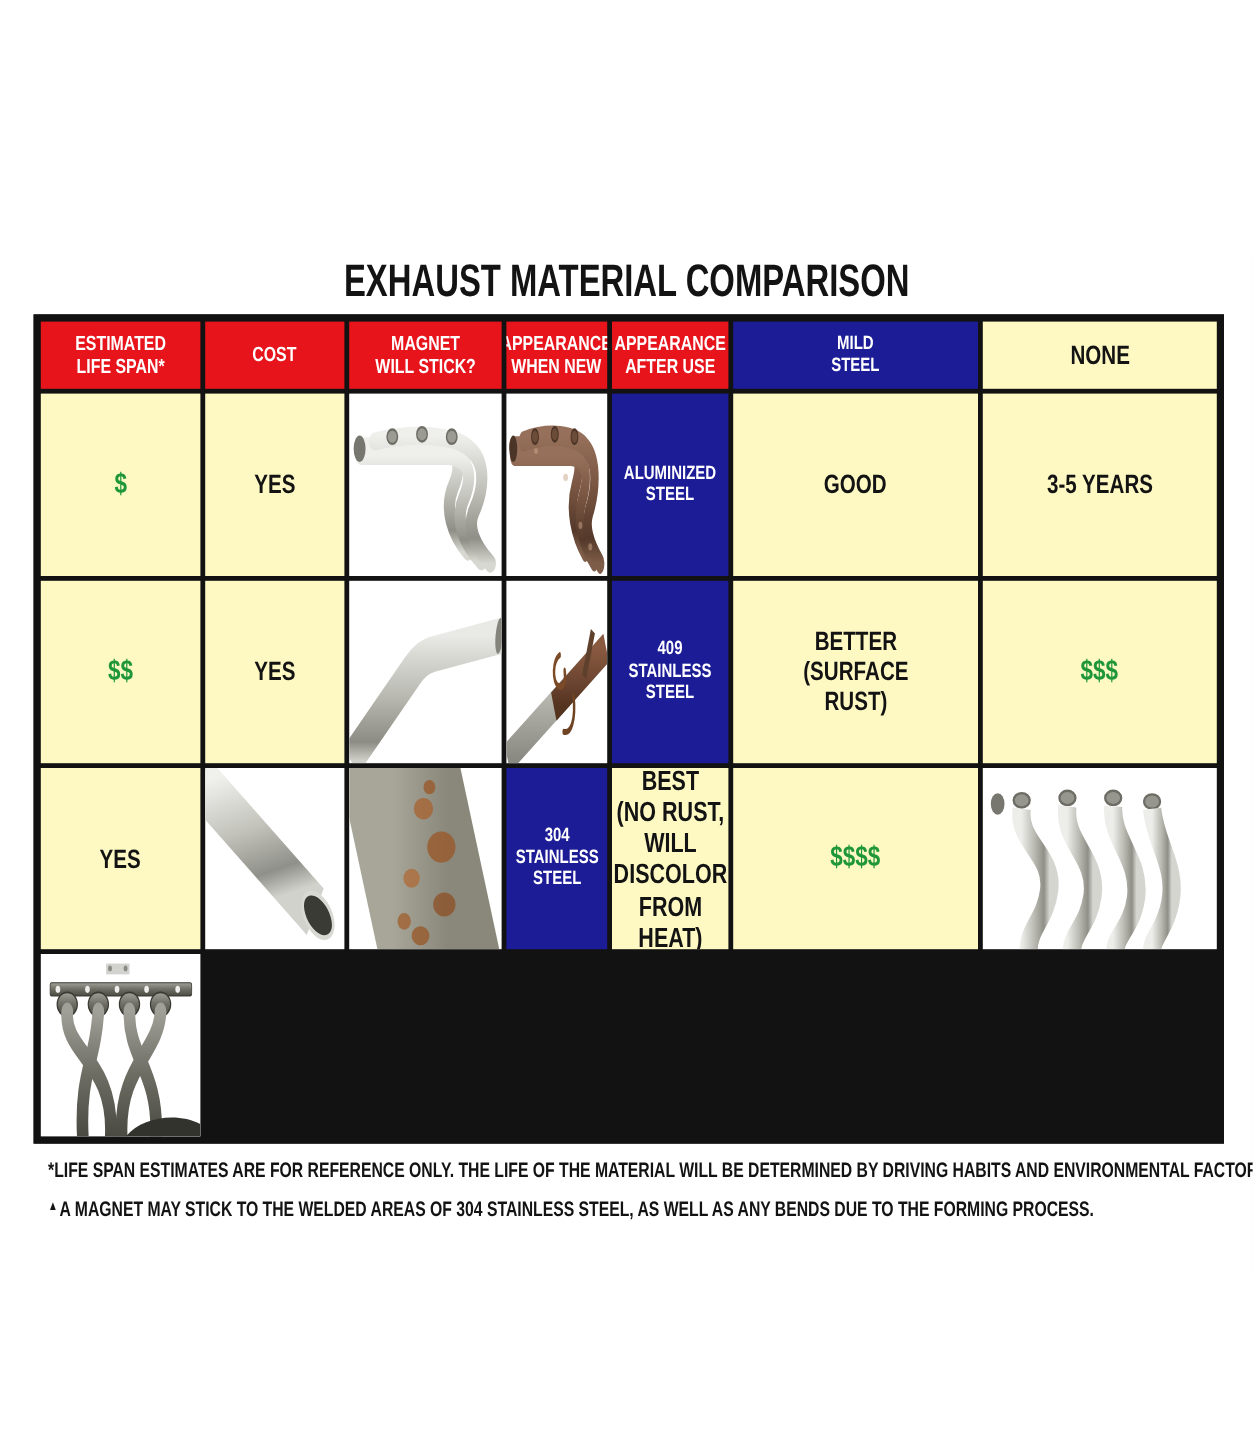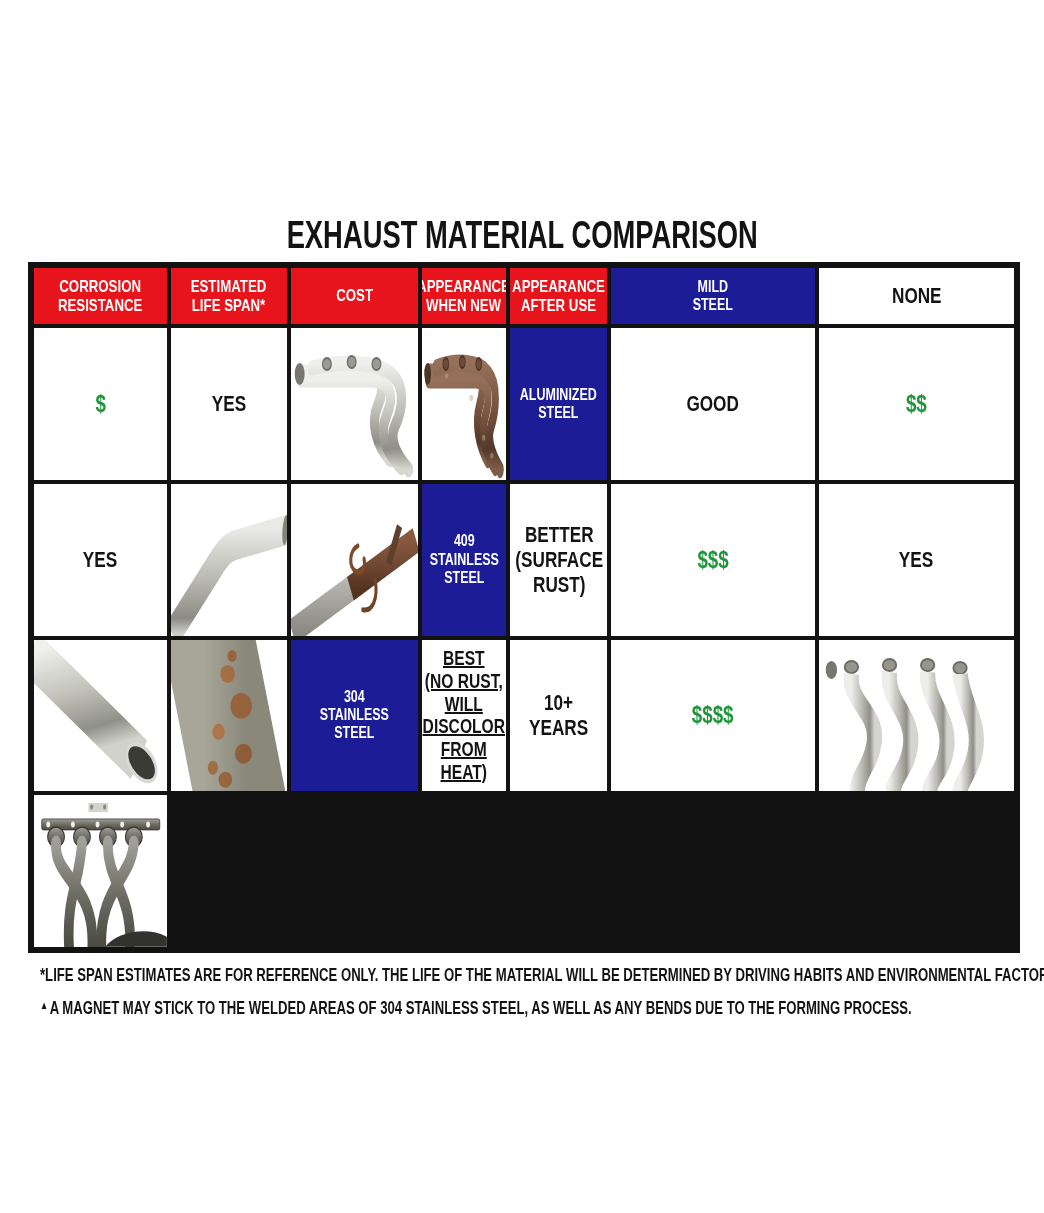--- a/index.html
+++ b/index.html
@@ -48,21 +48,21 @@
     grid-template-columns: 134fr 117fr 128fr 85fr 98fr 205fr 197fr;
     grid-template-rows: 56px repeat(4, 1fr);
     gap: 4px;
   }
 
   .cell {
     display: flex;
     align-items: center;
     justify-content: center;
     text-align: center;
-    background: #ffffff;
+    background: #fef9c3;
     overflow: hidden;
   }
 
   .cell.th {
     background: var(--header-bg, #e8141c);
     color: var(--header-text, #ffffff);
     font-size: 17px;
     line-height: 1.12;
   }
 
@@ -71,21 +71,21 @@
     color: #ffffff;
     font-size: 16px;
     line-height: 1.14;
   }
 
   .cell.val {
     color: var(--text-dark, #131313);
     font-size: 22px;
     line-height: 1.14;
   }
-  .cell.val.small { font-size: 20px; text-decoration: underline; }
+  .cell.val.small { font-size: 23px; }
 
   .cell.cost {
     color: var(--cost-green, #1e9639);
     font-size: 24px;
   }
 
   .mag-sup {
     font-size: 12px;
     line-height: 1;
     vertical-align: 9px;
@@ -120,29 +120,29 @@
 </head>
 <body>
 
 <div class="page">
 
   <div class="title"><span class="cx">EXHAUST MATERIAL COMPARISON</span></div>
 
   <div class="comparison-table">
 
     <div class="cell th">
-        <span class="cx">CORROSION
-RESISTANCE</span>
-      </div>
-    <div class="cell th">
         <span class="cx">ESTIMATED
 LIFE SPAN*</span>
       </div>
     <div class="cell th">
         <span class="cx">COST</span>
+      </div>
+    <div class="cell th">
+        <span class="cx">MAGNET
+WILL STICK?</span>
       </div>
     <div class="cell th">
         <span class="cx">APPEARANCE
 WHEN NEW</span>
       </div>
     <div class="cell th">
         <span class="cx">APPEARANCE
 AFTER USE</span>
       </div>
 
@@ -211,20 +211,23 @@
         </g>
       </svg>
     </div>
 
     <div class="cell material">
         <span class="cx">ALUMINIZED
 STEEL</span>
       </div>
     <div class="cell val">
         <span class="cx">GOOD</span>
+      </div>
+    <div class="cell val">
+        <span class="cx">3-5 YEARS</span>
       </div>
     <div class="cell cost">
         <span class="cx">$$</span>
       </div>
     <div class="cell val">
         <span class="cx"><span>YES</span><sup class="mag-sup"></sup></span>
       </div>
     <div class="cell photo">
       <svg viewBox="0 0 205 152" preserveAspectRatio="none" aria-hidden="true">
         <defs>
@@ -317,23 +320,20 @@
         <span class="cx">304
 STAINLESS
 STEEL</span>
       </div>
     <div class="cell val small">
         <span class="cx">BEST
 (NO RUST,
 WILL DISCOLOR
 FROM HEAT)</span>
       </div>
-    <div class="cell val">
-        <span class="cx">10+ YEARS</span>
-      </div>
     <div class="cell cost">
         <span class="cx">$$$$</span>
       </div>
     <div class="cell photo">
       <svg viewBox="0 0 205 152" preserveAspectRatio="none" aria-hidden="true">
         <defs>
             <linearGradient id="gg" x1="0" y1="0" x2="1" y2="0">
           <stop offset="0" stop-color="#ededea"></stop>
               <stop offset="0.45" stop-color="#bcbcb5"></stop>
               <stop offset="0.8" stop-color="#8f8f88"></stop>

